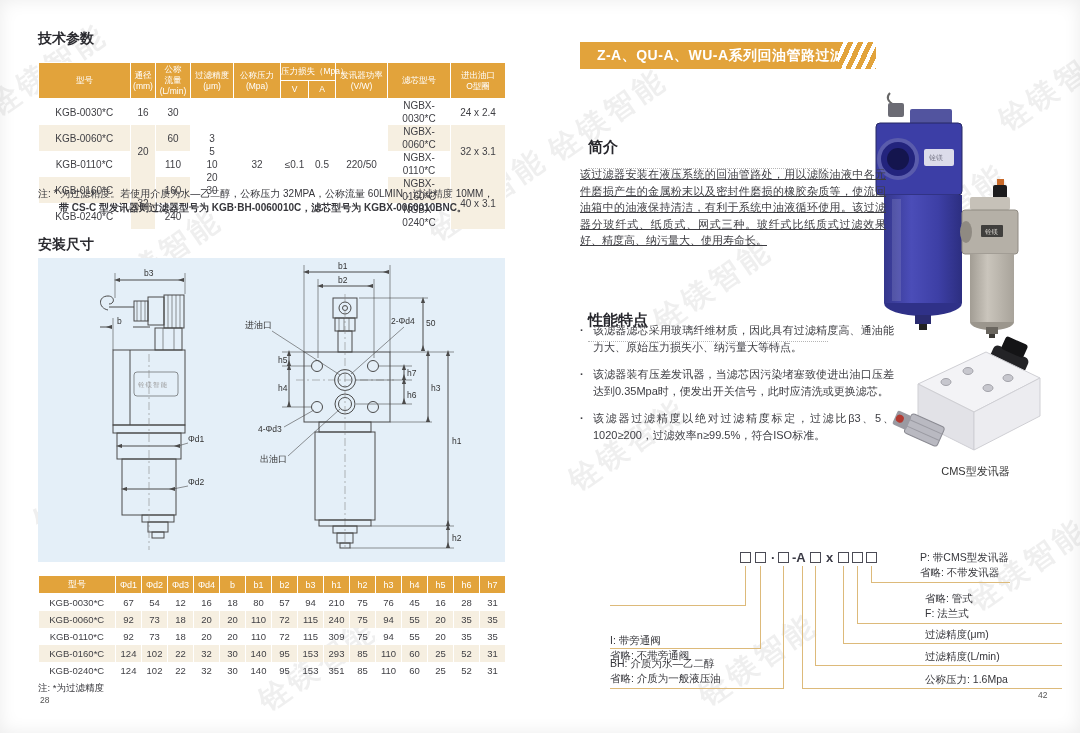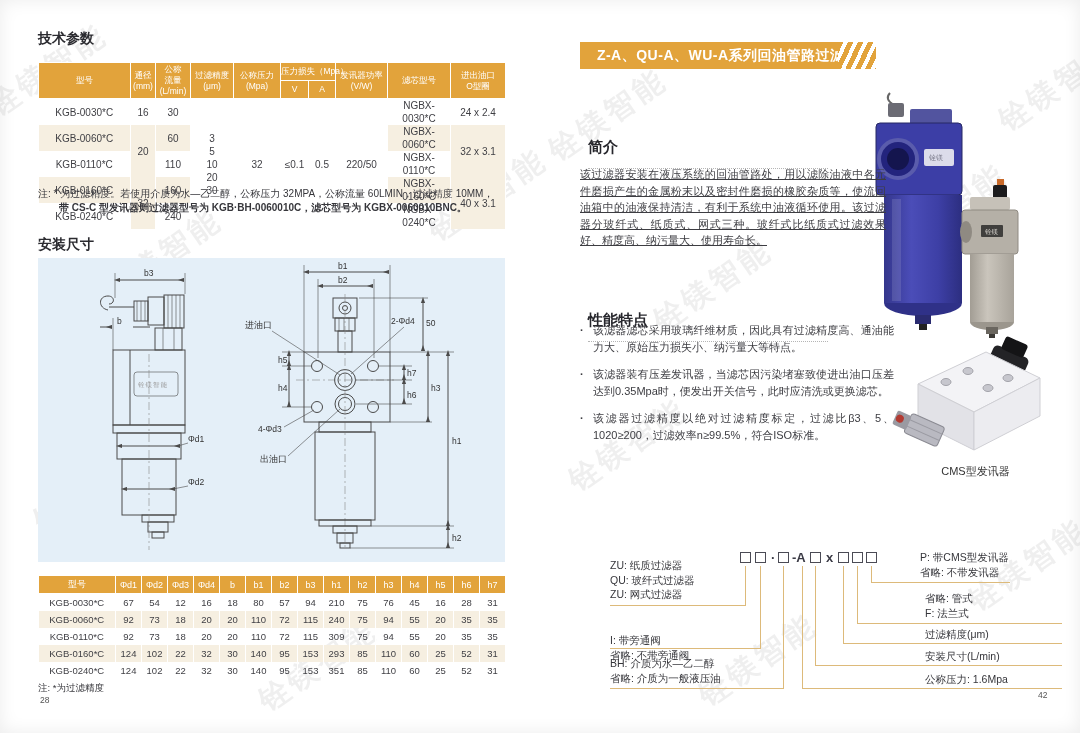--- a/index.html
+++ b/index.html
@@ -548,31 +548,28 @@
 
     <span class="gl" style="left:30px;top:60px;width:136px;height:1px"></span>
     <span class="gl" style="left:30px;top:103px;width:151px;height:1px"></span>
     <span class="gl" style="left:30px;top:143px;width:174px;height:1px"></span>
     <span class="gl" style="left:291px;top:37px;width:139px;height:1px"></span>
     <span class="gl" style="left:277px;top:78px;width:205px;height:1px"></span>
     <span class="gl" style="left:263px;top:98px;width:219px;height:1px"></span>
     <span class="gl" style="left:235px;top:120px;width:247px;height:1px"></span>
     <span class="gl" style="left:222px;top:143px;width:260px;height:1px"></span>
 
-    <div class="dlabel" style="left:30px;top:13px">ZU: 纸质过滤器
-QU: 玻纤式过滤器
-ZU: 网式过滤器</div>
     <div class="dlabel" style="left:30px;top:88px">I: 带旁通阀
 省略: 不带旁通阀</div>
     <div class="dlabel" style="left:30px;top:111px">BH: 介质为水—乙二醇
 省略: 介质为一般液压油</div>
     <div class="dlabel" style="left:340px;top:5px">P: 带CMS型发讯器
 省略: 不带发讯器</div>
     <div class="dlabel" style="left:345px;top:46px">省略: 管式
 F: 法兰式</div>
     <div class="dlabel" style="left:345px;top:82px">过滤精度(μm)</div>
-    <div class="dlabel" style="left:345px;top:104px">安装尺寸(L/min)</div>
+    <div class="dlabel" style="left:345px;top:104px">过滤精度(L/min)</div>
     <div class="dlabel" style="left:345px;top:127px">公称压力: 1.6Mpa</div>
   </div>
 
   <div class="page-num" style="left:1038px;top:690px">42</div>
 
 </div>
 
 </body></html>

